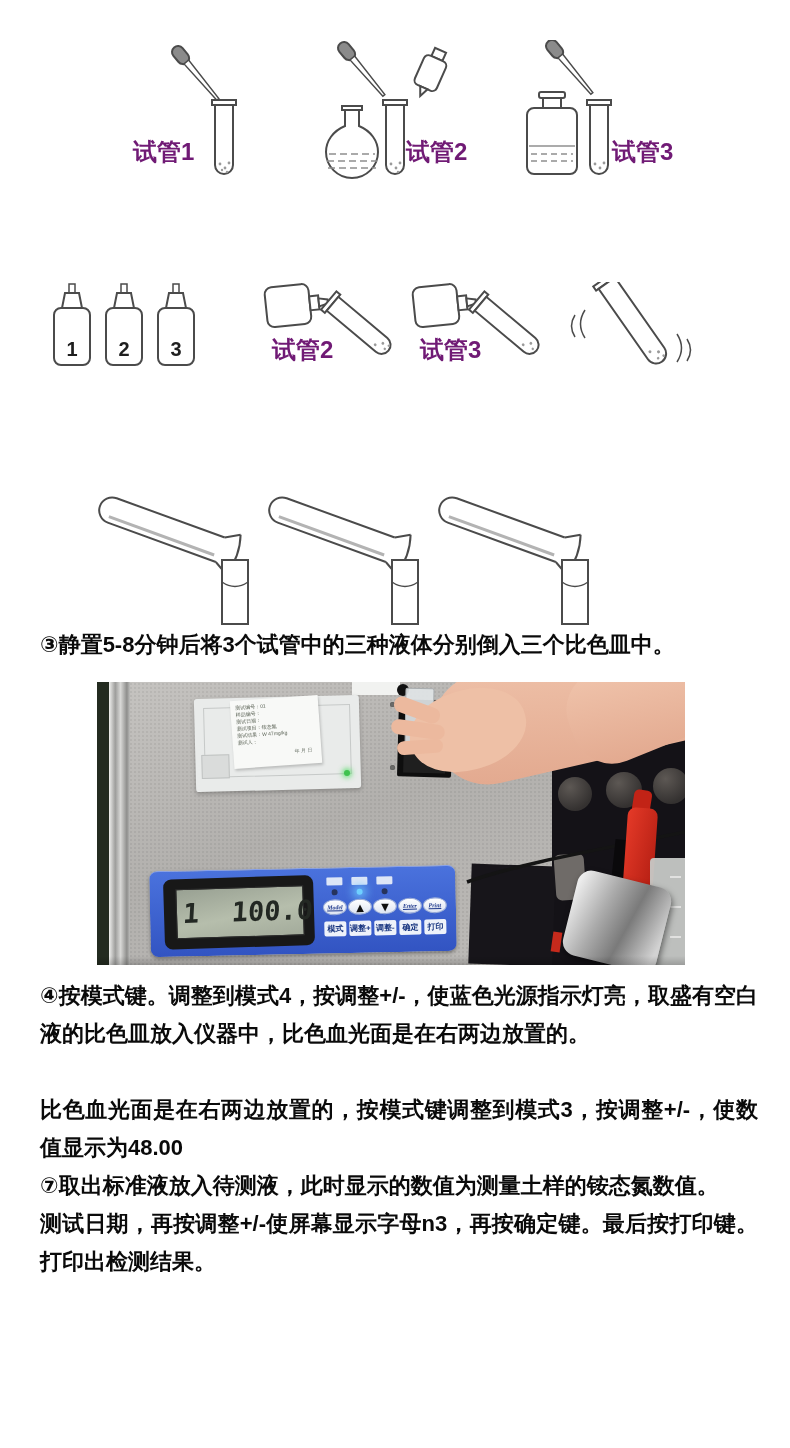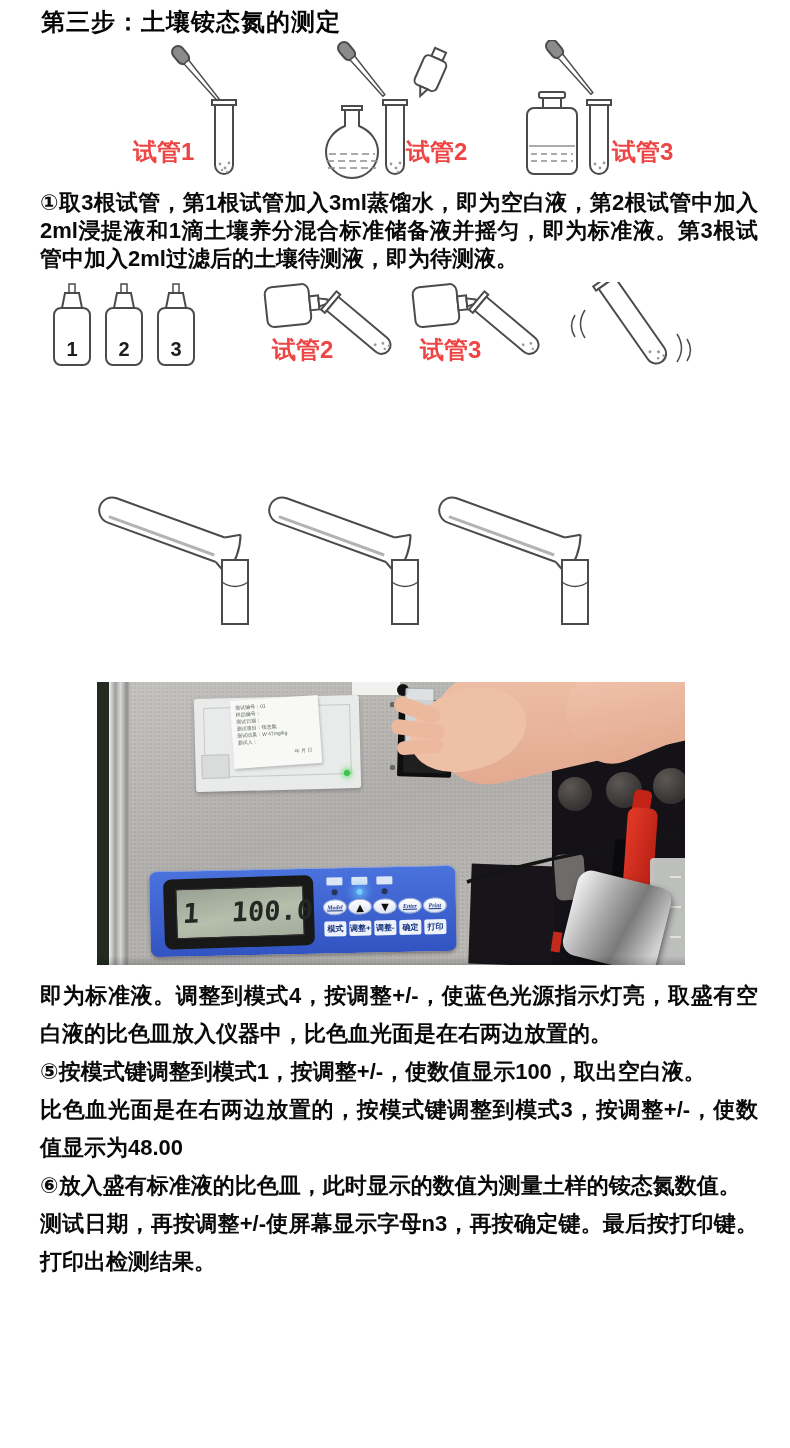--- a/index.html
+++ b/index.html
@@ -3,21 +3,21 @@
 <meta charset="utf-8">
 <style>
   html,body{margin:0;padding:0;background:#fff;}
   .page{position:relative;width:790px;height:1448px;background:#ffffff;overflow:hidden;
         font-family:"Liberation Sans","DejaVu Sans",sans-serif;color:#0a0a0a;}
   .title{position:absolute;left:41px;top:6px;font-size:24px;font-weight:700;letter-spacing:1px;color:#050505;}
   .para{position:absolute;left:40px;width:718px;font-size:22px;line-height:28px;font-weight:600;
         text-align:justify;color:#0a0a0a;}
   .para.sp{line-height:38px;}
   .fig{position:absolute;left:0;}
-  .fig-label{position:absolute;font-size:24px;font-weight:700;color:#ef4444;}
+  .fig-label{position:absolute;font-size:24px;font-weight:700;color:#701a75;}
   .fig-num{position:absolute;width:18px;text-align:center;font-size:20px;font-weight:700;color:#1e1e1e;}
 
   
   .photo{position:absolute;left:97px;top:682px;width:588px;height:283px;overflow:hidden;
          background:linear-gradient(160deg,#c6c4c1 0%,#b2b0ad 45%,#bfbdba 100%);}
   .speckle{position:absolute;inset:0;background-image:radial-gradient(rgba(0,0,0,.06) 1px,transparent 1px);
            background-size:4px 4px;}
   .abs{position:absolute;}
   .green-strip{left:0;top:0;width:12px;height:283px;background:#232b20;}
   .frame-band{left:12px;top:0;width:21px;height:283px;
@@ -79,21 +79,20 @@
       color:#101010;text-decoration:none;}
   .zh-plate{position:absolute;top:53px;width:22px;height:15px;background:#eef2fa;border-radius:2px;
       text-align:center;font-size:8px;line-height:15px;font-weight:700;color:#17347f;}
   .bottom-shade{left:0;bottom:0;width:588px;height:9px;background:linear-gradient(rgba(0,0,0,0),rgba(0,0,0,.18));}
 </style>
 </head>
 <body>
 
 <div class="page">
 
-  <div class="title">第三步：土壤铵态氮的测定</div>
 
   <svg class="fig" style="top:40px" width="790" height="142" viewBox="0 0 790 142">
     <g stroke="#4b4b4b" fill="#fff" stroke-width="2">
 
       <g transform="translate(178,12) rotate(-40)">
         <rect x="-6" y="-6" width="12" height="20" rx="6" fill="#8b8b8b"></rect>
         <polygon points="-3,13 3,13 1.3,62 -1.3,62" stroke-width="1.5"></polygon>
       </g>
       <g transform="translate(215,60)">
         <rect x="-3" y="0" width="24" height="5"></rect>
@@ -158,21 +157,20 @@
             <circle cx="10" cy="68" r="1.4"></circle>
             <circle cx="14" cy="63" r="1.4"></circle>
           </g>
       </g>
     </g>
   </svg>
   <span class="fig-label" style="left:133px;top:136px">试管1</span>
   <span class="fig-label" style="left:406px;top:136px">试管2</span>
   <span class="fig-label" style="left:612px;top:136px">试管3</span>
 
-  <div class="para" style="top:189px">①取3根试管，第1根试管加入3ml蒸馏水，即为空白液，第2根试管中加入2ml浸提液和1滴土壤养分混合标准储备液并摇匀，即为标准液。第3根试管中加入2ml过滤后的土壤待测液，即为待测液。</div>
 
   <svg class="fig" style="top:282px" width="790" height="100" viewBox="0 0 790 100">
     <g stroke="#4b4b4b" fill="#fff" stroke-width="2">
       <g transform="translate(54,0)">
         <rect x="15" y="2" width="6" height="9" stroke-width="1.5"></rect>
           <path d="M11,11 h14 l3,15 h-20 z"></path>
           <rect x="0" y="26" width="36" height="57" rx="7"></rect>
       </g>
       <g transform="translate(106,0)">
         <rect x="15" y="2" width="6" height="9" stroke-width="1.5"></rect>
@@ -257,20 +255,21 @@
       <g transform="translate(440,28) rotate(20)">
         <path d="M128,-13 h-115 a13,13 0 0 0 0,26 h115"></path>
         <line x1="12" y1="7" x2="124" y2="7" stroke="#b3b3b3" stroke-width="3"></line>
         <path d="M128,-13 l14,-8 M128,13 l14,8 M142,-21 q7,21 0,42" fill="none"></path>
       </g>
       <rect x="562" y="82" width="26" height="64"></rect>
       <path d="M562,104 q13,9 26,0" fill="none" stroke-width="1.5"></path>
     </g>
   </svg>
 
+  <div class="para" style="top:631px">③静置5-8分钟后将3个试管中的三种液体分别倒入三个比色皿中。</div>
 
   <div class="photo">
     <div class="speckle"></div>
     <div class="abs green-strip"></div>
     <div class="abs frame-band"></div>
 
     <div class="abs top-white"></div>
     <div class="abs knob"></div>
 
     <div class="abs printer">
@@ -353,19 +352,18 @@
       <div class="zh-plate" style="left:174px">模式</div>
       <div class="zh-plate" style="left:199px">调整+</div>
       <div class="zh-plate" style="left:224px">调整-</div>
       <div class="zh-plate" style="left:249px">确定</div>
       <div class="zh-plate" style="left:274px">打印</div>
     </div>
 
     <div class="abs bottom-shade"></div>
   </div>
 
-  <div class="para sp" style="top:977px">即为标准液。调整到模式4，按调整+/-，使蓝色光源指示灯亮，取盛有空白液的比色皿放入仪器中，比色血光面是在右两边放置的。</div>
-  <div class="para sp" style="top:1053px">⑤按模式键调整到模式1，按调整+/-，使数值显示100，取出空白液。</div>
+  <div class="para sp" style="top:977px">④按模式键。调整到模式4，按调整+/-，使蓝色光源指示灯亮，取盛有空白液的比色皿放入仪器中，比色血光面是在右两边放置的。</div>
   <div class="para sp" style="top:1091px">比色血光面是在右两边放置的，按模式键调整到模式3，按调整+/-，使数值显示为48.00</div>
-  <div class="para sp" style="top:1167px">⑥放入盛有标准液的比色皿，此时显示的数值为测量土样的铵态氮数值。</div>
+  <div class="para sp" style="top:1167px">⑦取出标准液放入待测液，此时显示的数值为测量土样的铵态氮数值。</div>
   <div class="para sp" style="top:1205px">测试日期，再按调整+/-使屏幕显示字母n3，再按确定键。最后按打印键。打印出检测结果。</div>
 
 </div>
 
 </body></html>

